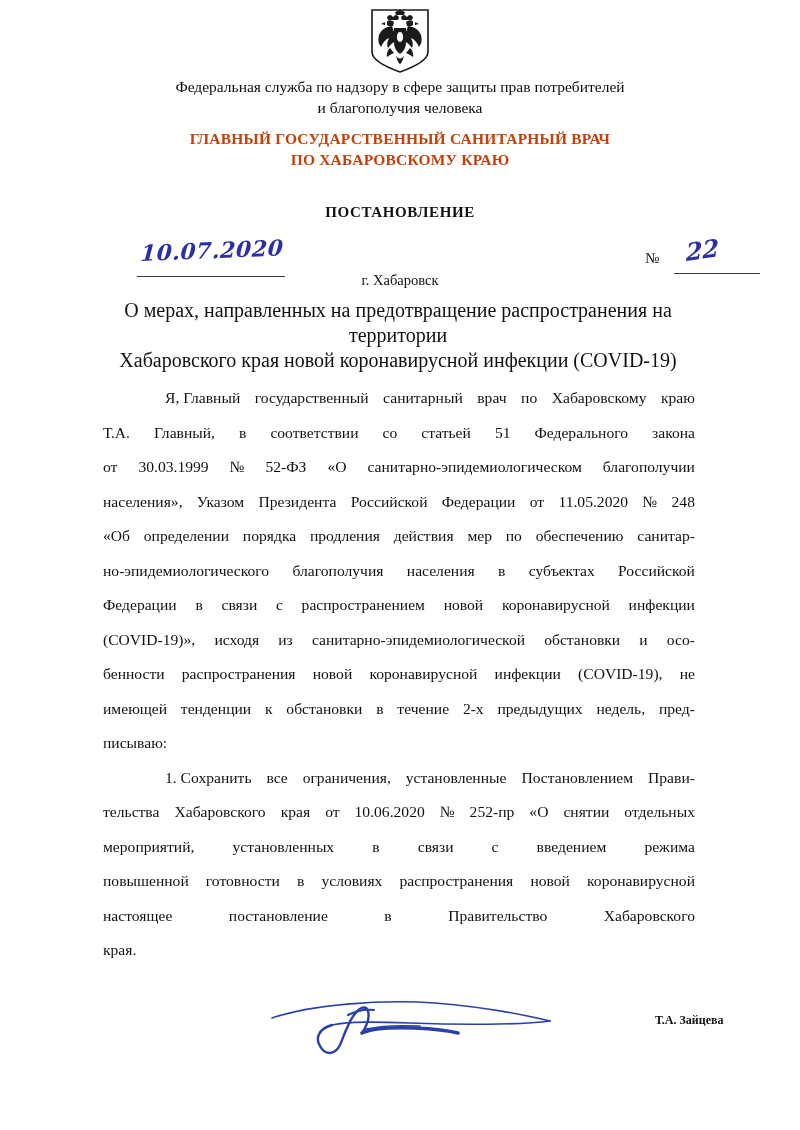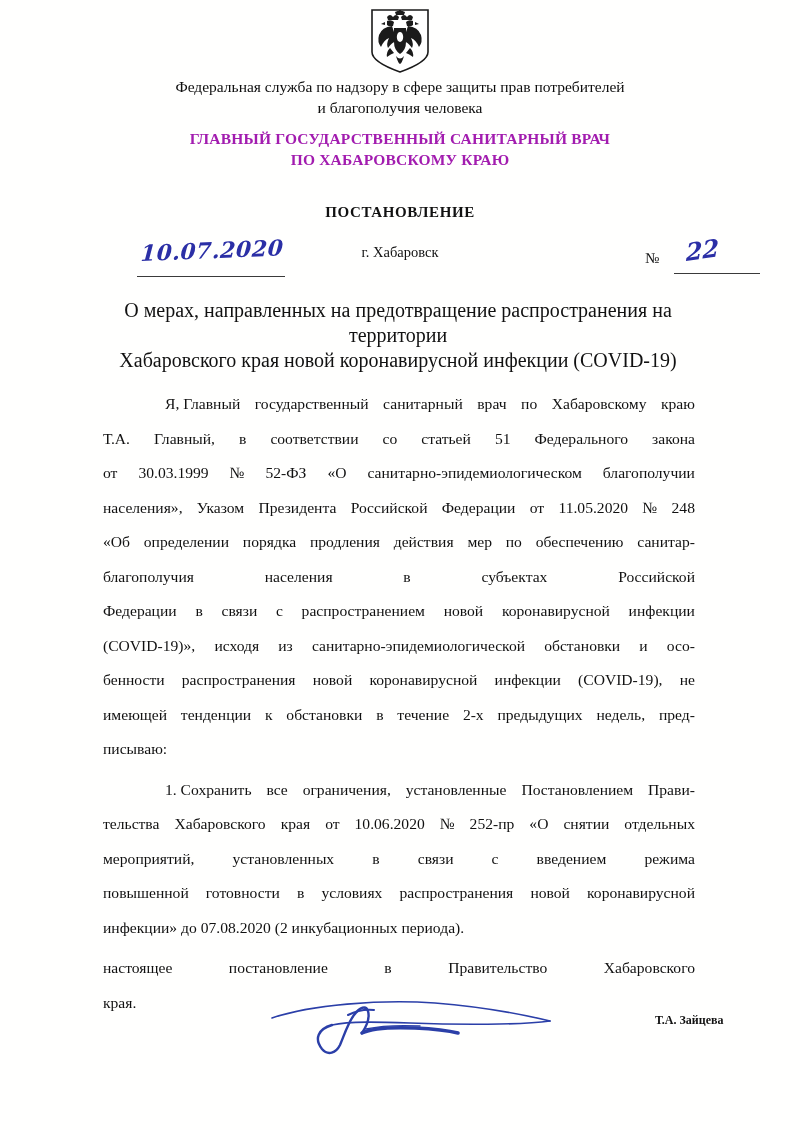--- a/index.html
+++ b/index.html
@@ -48,21 +48,21 @@
   .chief-title {
     position: absolute;
     top: 128px;
     left: 100px;
     width: 600px;
     text-align: center;
     font-size: 15.5px;
     line-height: 21px;
     font-weight: bold;
     letter-spacing: 0.2px;
-    color: #a21caf;
+    color: #c2410c;
   }
 
   
   .doc-type {
     position: absolute;
     top: 204px;
     left: 100px;
     width: 600px;
     text-align: center;
     font-size: 15px;
@@ -93,21 +93,21 @@
     position: absolute;
     top: 276px;
     left: 137px;
     width: 148px;
     height: 1px;
     background: #3a3a3a;
   }
 
   .city {
     position: absolute;
-    top: 244px;
+    top: 272px;
     left: 200px;
     width: 400px;
     text-align: center;
     font-size: 14.5px;
   }
 
   .num-label {
     position: absolute;
     top: 250px;
     left: 645px;
@@ -147,21 +147,21 @@
   }
 
   
   .body-block {
     position: absolute;
     top: 381px;
     left: 103px;
     width: 592px;
   }
   .para {
-    margin: 6px 0 0 0;
+    margin: 0 0 0 0;
     font-size: 15.6px;
     line-height: 34.5px;
     text-align: justify;
     text-align-last: left;
     text-indent: 0;
   }
   .para .ln {
     display: block;
     white-space: nowrap;
   }
@@ -305,20 +305,21 @@
           <span>определении</span>
           <span>порядка</span>
           <span>продления</span>
           <span>действия</span>
           <span>мер</span>
           <span>по</span>
           <span>обеспечению</span>
           <span>санитар-</span>
         </span>
         <span class="ln j">
+          <span>но-эпидемиологического</span>
           <span>благополучия</span>
           <span>населения</span>
           <span>в</span>
           <span>субъектах</span>
           <span>Российской</span>
         </span>
         <span class="ln j">
           <span>Федерации</span>
           <span>в</span>
           <span>связи</span>
@@ -392,21 +393,20 @@
         </span>
         <span class="ln j">
           <span>повышенной</span>
           <span>готовности</span>
           <span>в</span>
           <span>условиях</span>
           <span>распространения</span>
           <span>новой</span>
           <span>коронавирусной</span>
         </span>
-        <span class="ln">инфекции» до 07.08.2020 (2 инкубационных периода).</span>
       </p>
     <p class="para">
         <span class="ln j">
           <span>настоящее</span>
           <span>постановление</span>
           <span>в</span>
           <span>Правительство</span>
           <span>Хабаровского</span>
         </span>
         <span class="ln">края.</span>

